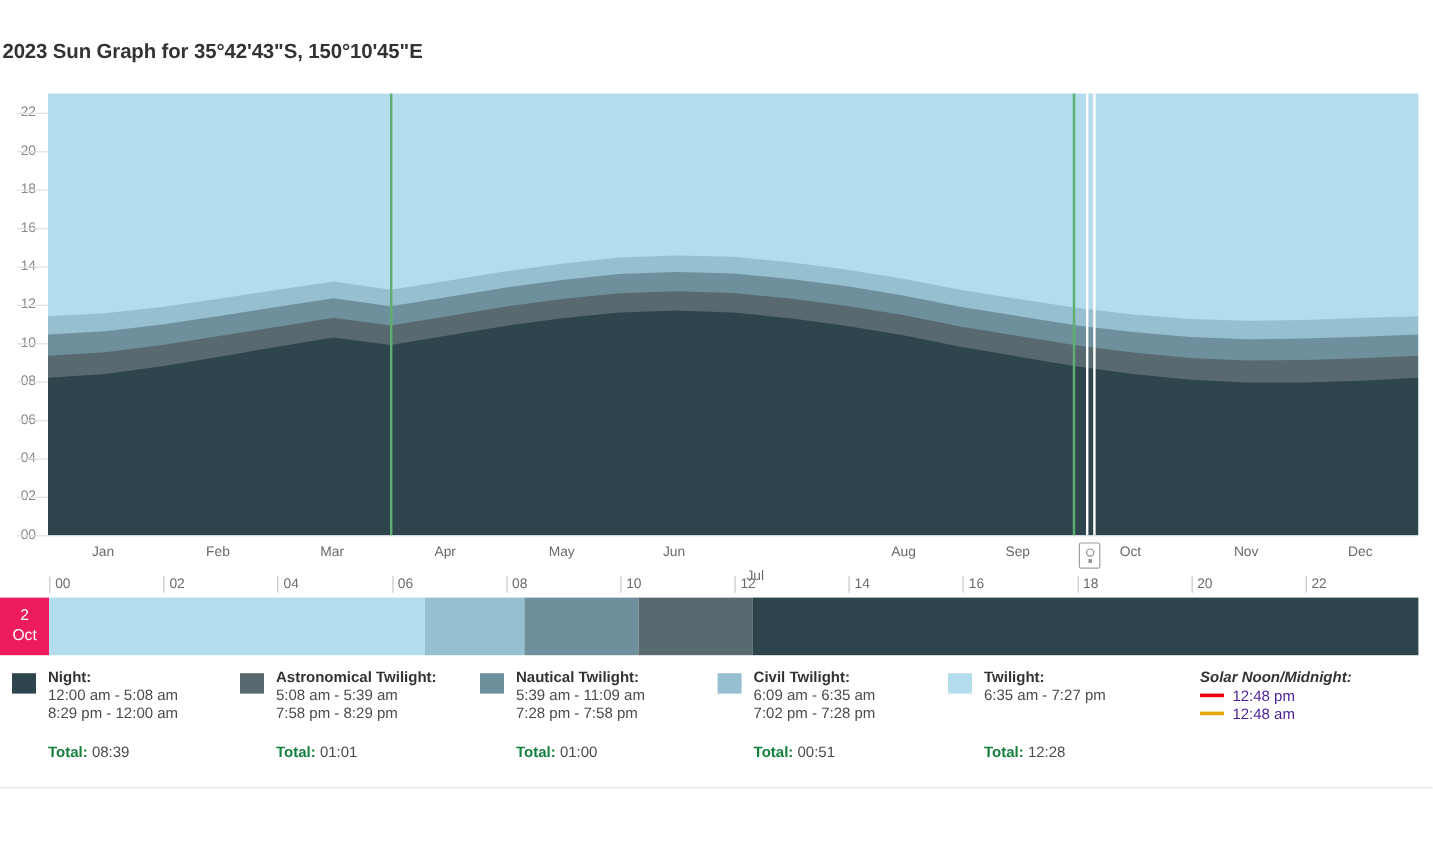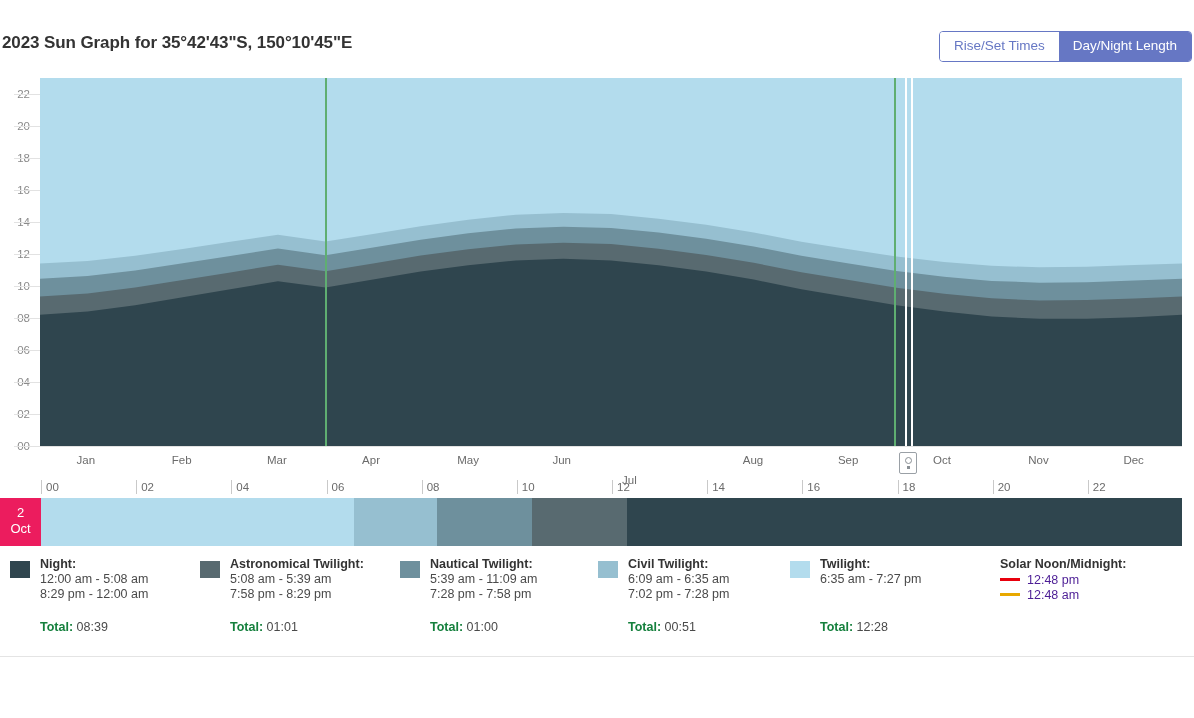--- a/index.html
+++ b/index.html
@@ -233,20 +233,21 @@
   }
   .legend-total b { color: #15803d; }
 
   .solar-col { position: absolute; top: 0; left: 1000px; }
   .solar-title {
     font-size: 12.5px;
     font-weight: bold;
     color: #333333;
     line-height: 16px;
     white-space: nowrap;
+    font-style: italic;
   }
   .solar-row {
     display: flex;
     align-items: center;
     height: 15px;
     font-size: 12.5px;
     color: #4c1d95;
     white-space: nowrap;
   }
   .solar-dash {
@@ -263,24 +264,20 @@
     width: 1194px;
     height: 1px;
     background: #e4e4e4;
   }
 </style>
 </head>
 <body>
 
 <div class="header">
   <div class="page-title">2023 Sun Graph for 35°42'43"S, 150°10'45"E</div>
-  <div class="toggle-group">
-    <div class="toggle-btn inactive">Rise/Set Times</div>
-    <div class="toggle-btn active">Day/Night Length</div>
-  </div>
 </div>
 
 <div class="chart-wrap">
   <div class="y-axis" id="y-axis">
       <div class="y-tick" style="top: 376px;">00</div>
       <div class="y-tick" style="top: 344px;">02</div>
       <div class="y-tick" style="top: 312px;">04</div>
       <div class="y-tick" style="top: 280px;">06</div>
       <div class="y-tick" style="top: 248px;">08</div>
       <div class="y-tick" style="top: 216px;">10</div>

